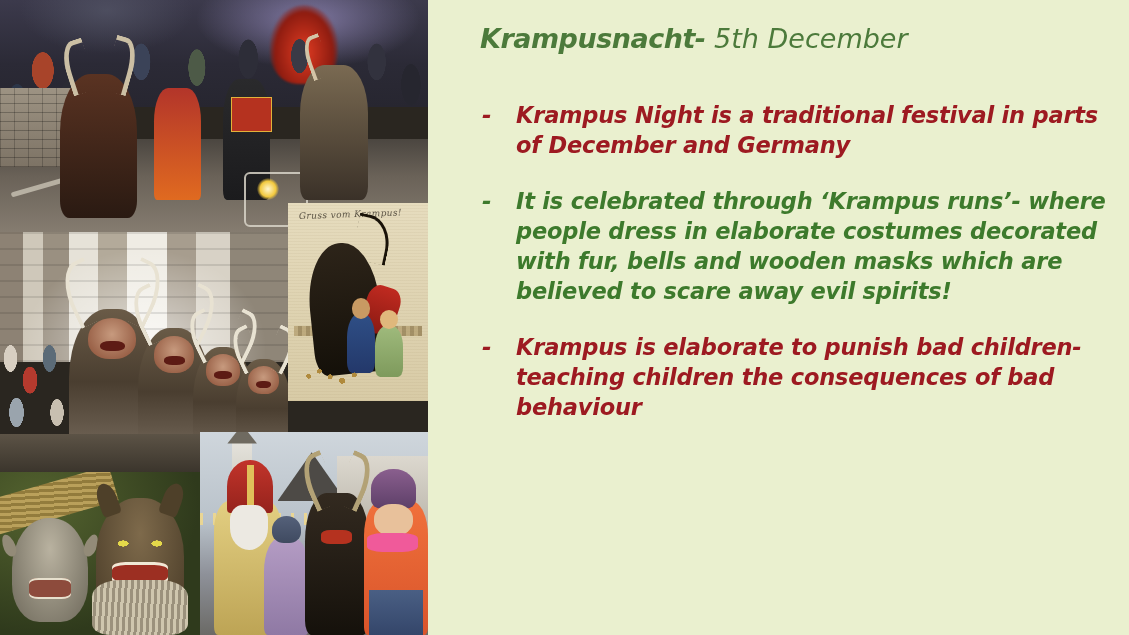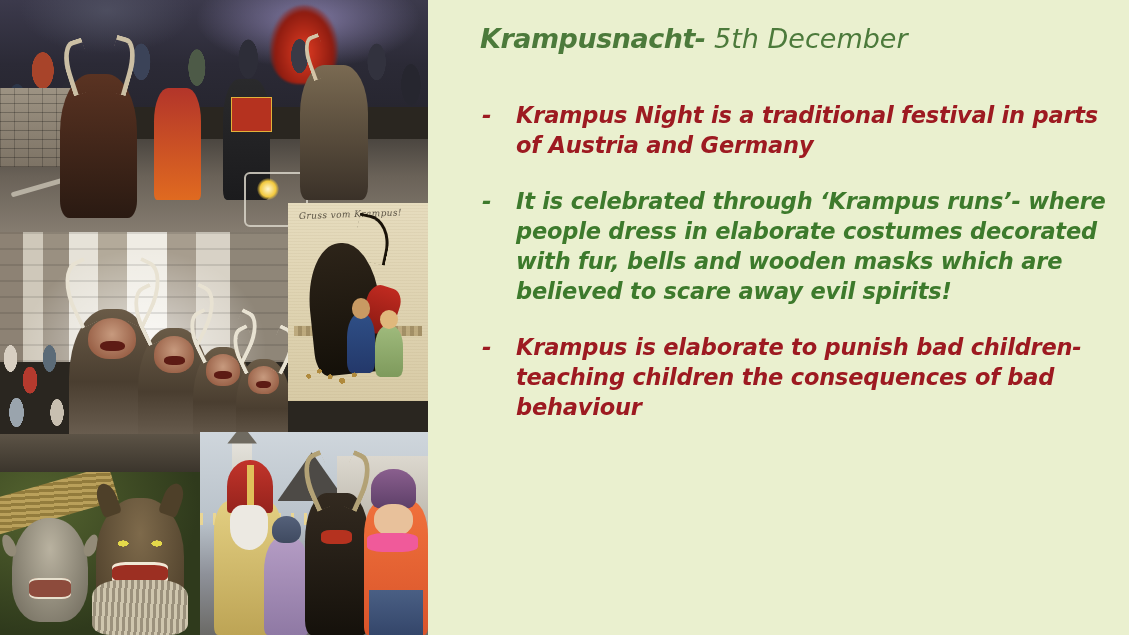--- a/index.html
+++ b/index.html
@@ -569,21 +569,21 @@
   <div id="content">
 
     <div id="title">
       <span class="strong">Krampusnacht-</span><span class="light"> 5th December</span>
     </div>
 
     <div id="bullets">
 
       <div class="bullet b-red">
         <div class="dash">-</div>
-        <div class="btext">Krampus Night is a traditional festival in parts of Austria and Germany</div>
+        <div class="btext">Krampus Night is a traditional festival in parts of December and Germany</div>
       </div>
 
       <div class="bullet b-green">
         <div class="dash">-</div>
         <div class="btext">It is celebrated through ‘Krampus runs’- where people dress in elaborate costumes decorated with fur, bells and wooden masks which are believed to scare away evil spirits!</div>
       </div>
 
       <div class="bullet b-red">
         <div class="dash">-</div>
         <div class="btext">Krampus is elaborate to punish bad children- teaching children the consequences of bad behaviour</div>

